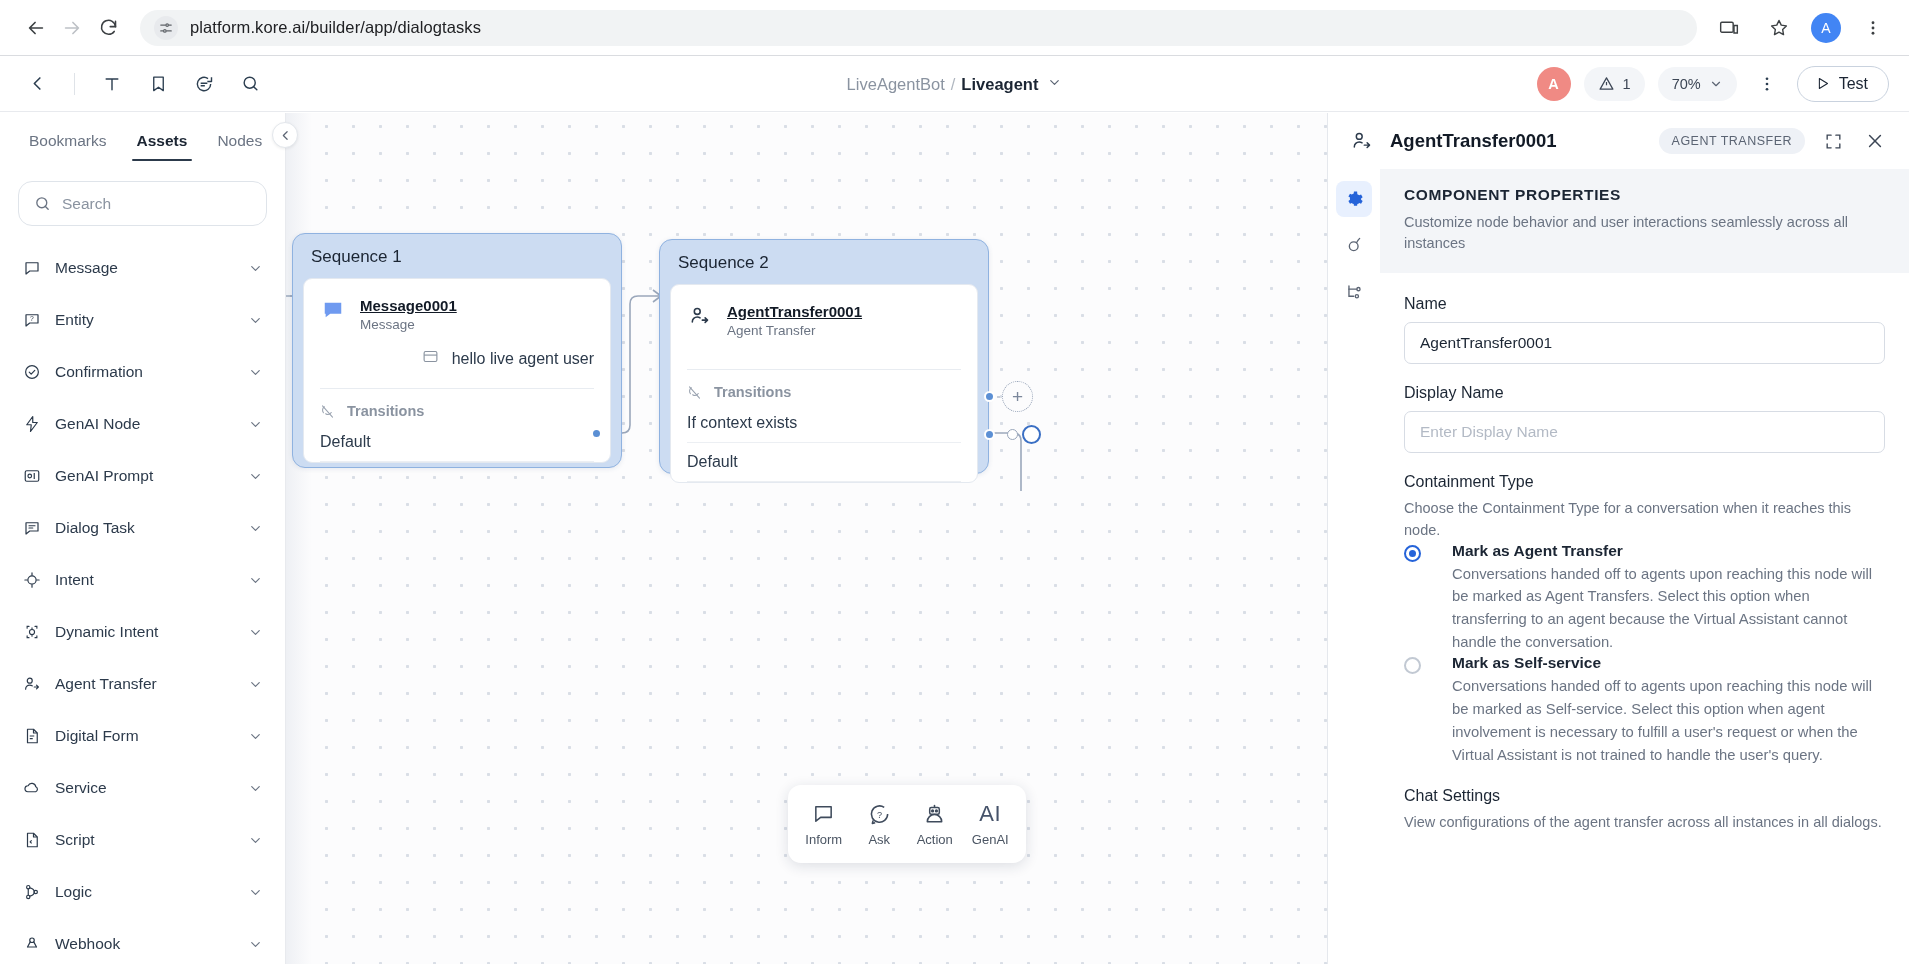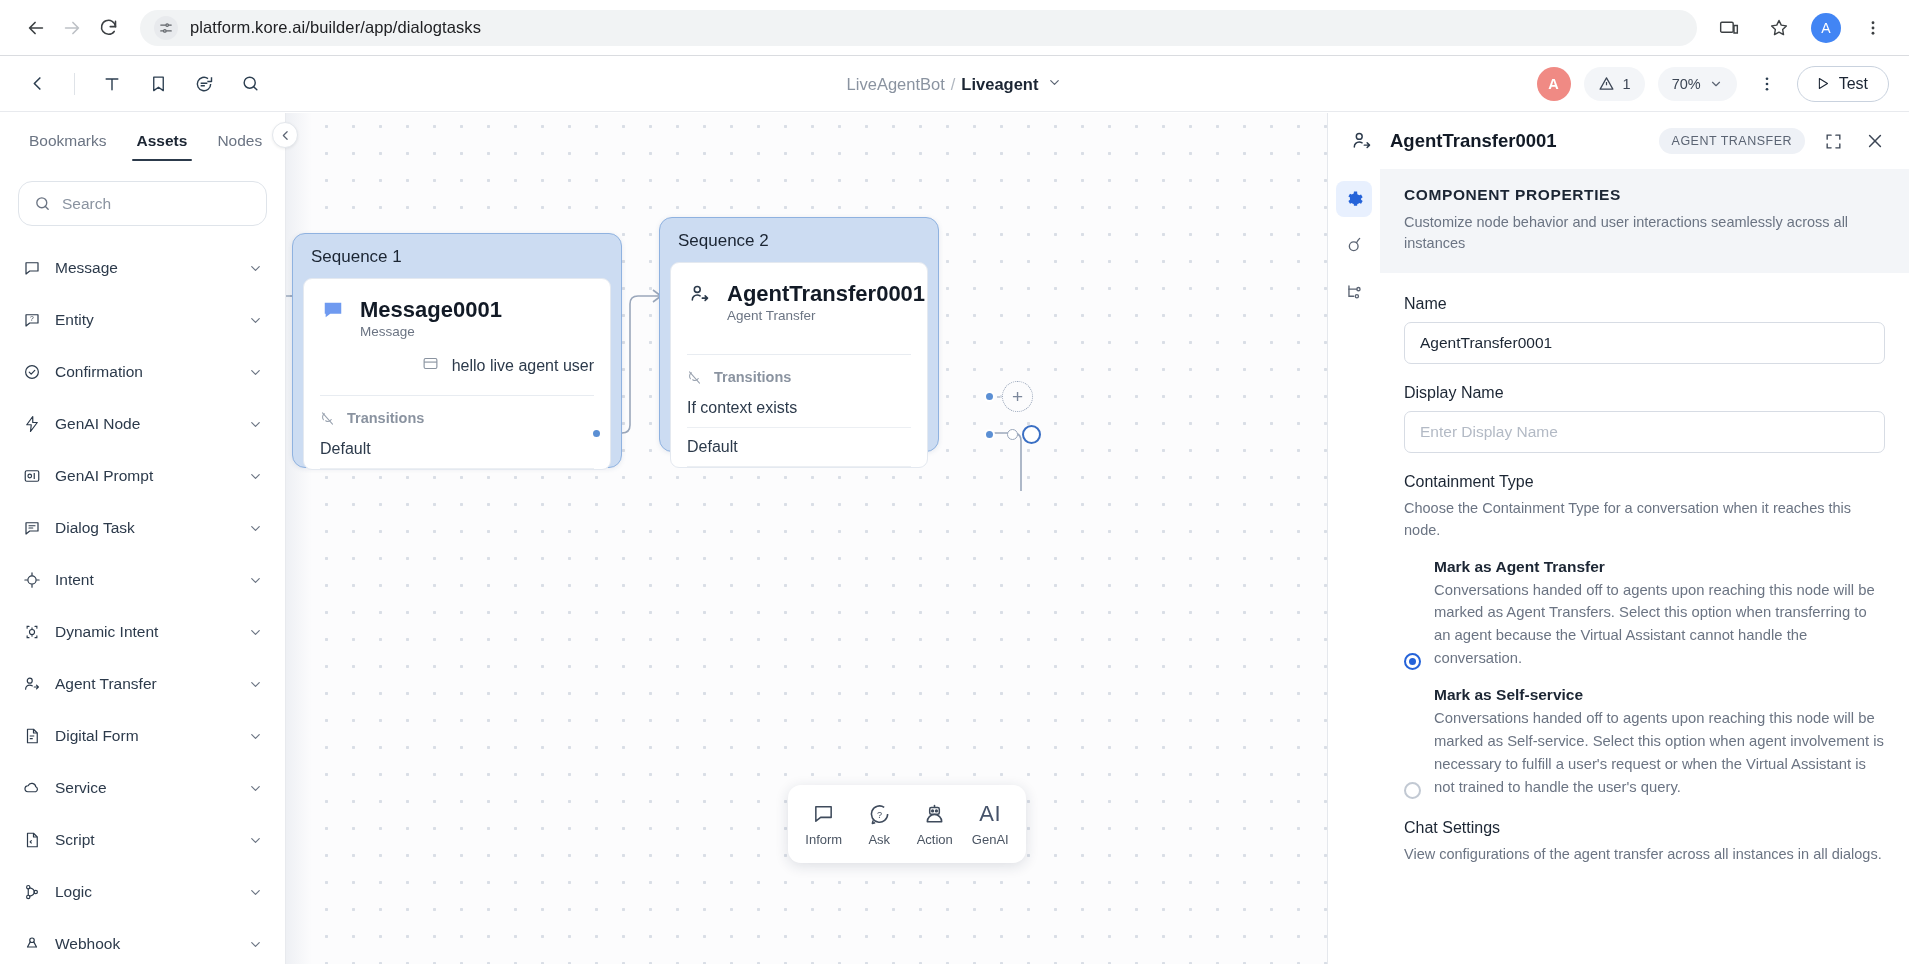--- a/index.html
+++ b/index.html
@@ -129,21 +129,21 @@
     border: 1px solid #8fb2e0;
     box-shadow: 0 1px 5px rgba(40,70,120,.10);
   }
   .seq-title { font-size: 17px; color: #1b2533; padding: 13px 0 11px 18px; }
   .seq-inner {
     background: #ffffff; border-radius: 9px; margin: 0 10px 10px 10px;
     border: 1px solid #e4e9f0;
   }
   .node-head { display: flex; align-items: flex-start; gap: 14px; padding: 18px 16px 4px 16px; }
   .node-ico { width: 26px; height: 26px; display:flex; align-items:center; justify-content:center; flex:0 0 auto; }
-  .node-title { font-size: 22px; color: #121a26; font-weight: bold; line-height: 1.15; }
+  .node-title { font-size: 15px; color: #121a26; font-weight: bold; line-height: 1.15; text-decoration: underline; }
   .node-sub { font-size: 13.5px; color: #6b7483; margin-top: 3px; }
   .node-row {
     display: flex; align-items: center; gap: 13px; padding: 11px 16px; font-size: 16px; color: #2c3a4b; justify-content: flex-end;
   }
   .node-divider { height: 1px; background: #e8ecf1; margin: 8px 16px; }
   .trans-hdr {
     display: flex; align-items: center; gap: 12px; padding: 6px 16px 4px 16px;
     font-size: 14.5px; color: #8a93a0; font-weight: bold;
   }
   .trans-row { padding: 10px 16px; font-size: 16px; color: #2c3a4b; }
@@ -202,21 +202,21 @@
   .rp-fields { padding: 22px 24px 0 24px; }
   .fld-label { font-size: 16px; color: #1b2533; margin-bottom: 9px; }
   .fld-input {
     height: 42px; border: 1px solid #d7dce4; border-radius: 7px; display: flex; align-items: center;
     padding: 0 15px; font-size: 15.5px; color: #1b2533; cursor: text; background: #fff;
   }
   .fld-input.ph { color: #b3bac5; }
   .blk { margin-bottom: 20px; }
   .sec-title2 { font-size: 16px; color: #1b2533; margin-bottom: 7px; }
   .sec-desc2 { font-size: 14.5px; color: #6b7483; line-height: 1.5; }
-  .radio-row { display: flex; gap: 13px; margin-top: 16px; align-items: flex-end; }
+  .radio-row { display: flex; gap: 31px; margin-top: 0; }
   .radio {
     width: 17px; height: 17px; border-radius: 50%; border: 2px solid #c2c9d3;
     flex: 0 0 auto; margin-top: 3px; background: #fff; cursor: pointer;
     display: flex; align-items: center; justify-content: center;
   }
   .radio.on { border-color: #2563d9; }
   .radio.on::after { content: ""; width: 7px; height: 7px; border-radius: 50%; background: #2563d9; }
   .radio-label { font-size: 15.5px; color: #1b2533; font-weight: bold; }
   .radio-desc { font-size: 14.8px; color: #6b7483; line-height: 1.55; margin-top: 3px; }
   .chat-card {
@@ -639,21 +639,21 @@
               <path d="M9 15.5c3.5 2 7 1 9-2"></path>
               <path d="M4 3l16 18"></path>
             </svg>
           <span>Transitions</span>
         </div>
         <div class="trans-row">Default</div>
         <div class="trans-line"></div>
       </div>
     </div>
 
-    <div class="seq" style="left:373px; top:104px; width:280px; height:235px;">
+    <div class="seq" style="left:373px; top:126px; width:330px; height:235px;">
       <div class="seq-title">Sequence 2</div>
       <div class="seq-inner">
         <div class="node-head">
           <span class="node-ico">
             <svg width="22" height="22" viewBox="0 0 24 24" fill="none" stroke="#2c3a4b" stroke-width="1.7" stroke-linecap="round" stroke-linejoin="round">
                 <circle cx="9" cy="7" r="3.2"></circle>
                 <path d="M3.6 18.5c0-3.2 2.4-5.4 5.4-5.4 1.2 0 2.2.3 3.1.9"></path>
                 <path d="M14.5 16.5h5.2M17.6 14l2.6 2.5-2.6 2.5"></path>
               </svg>
           </span>

